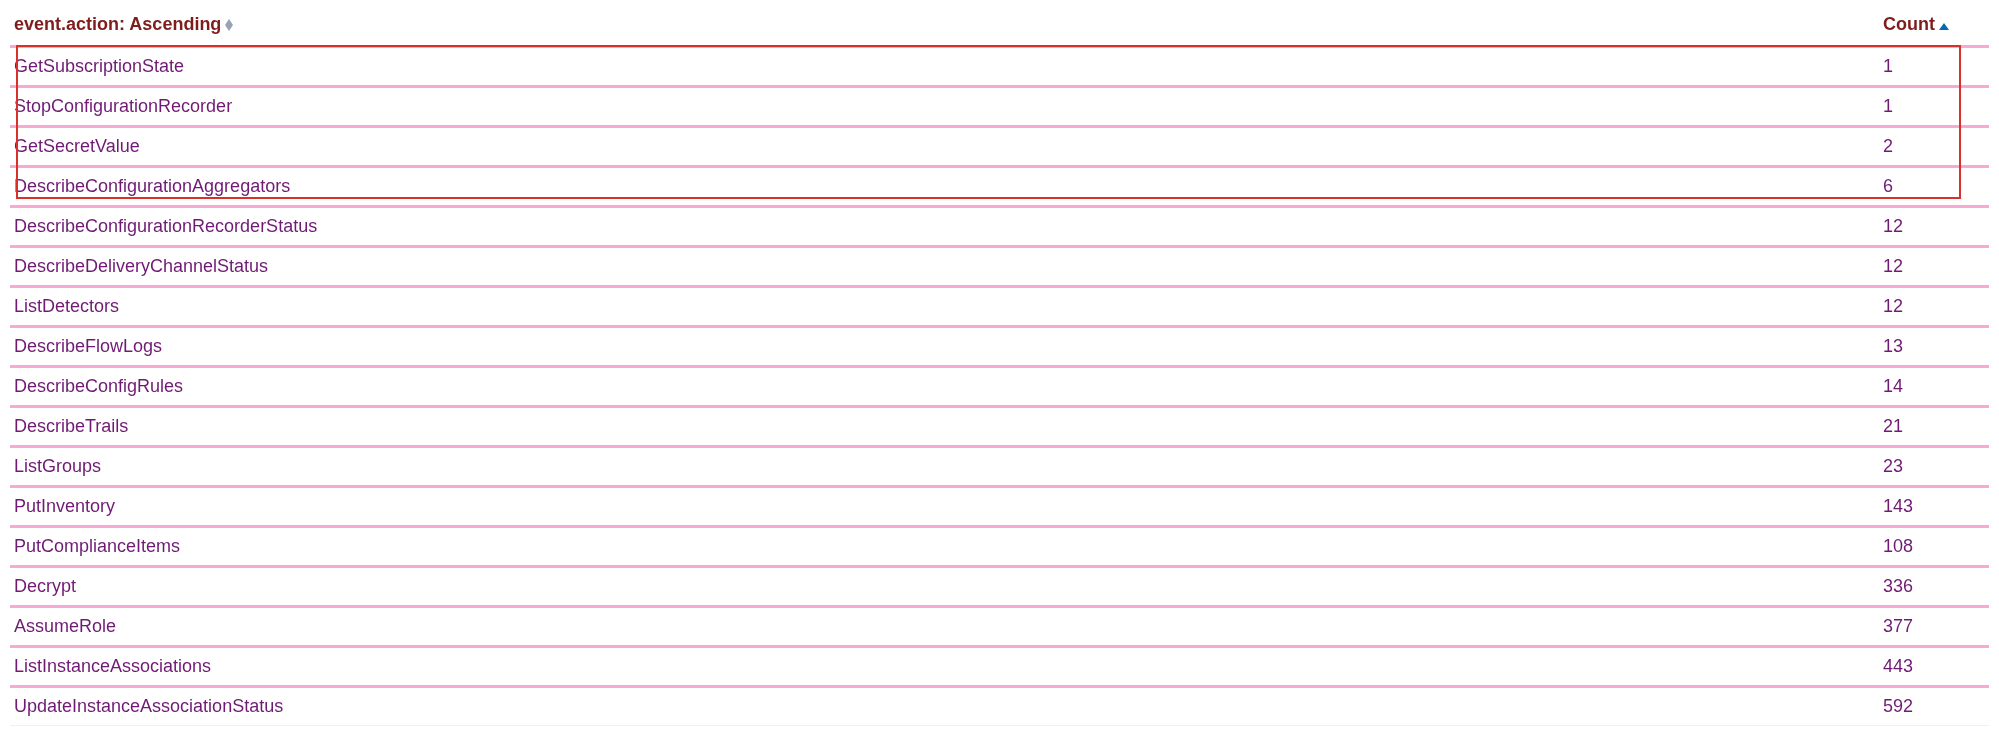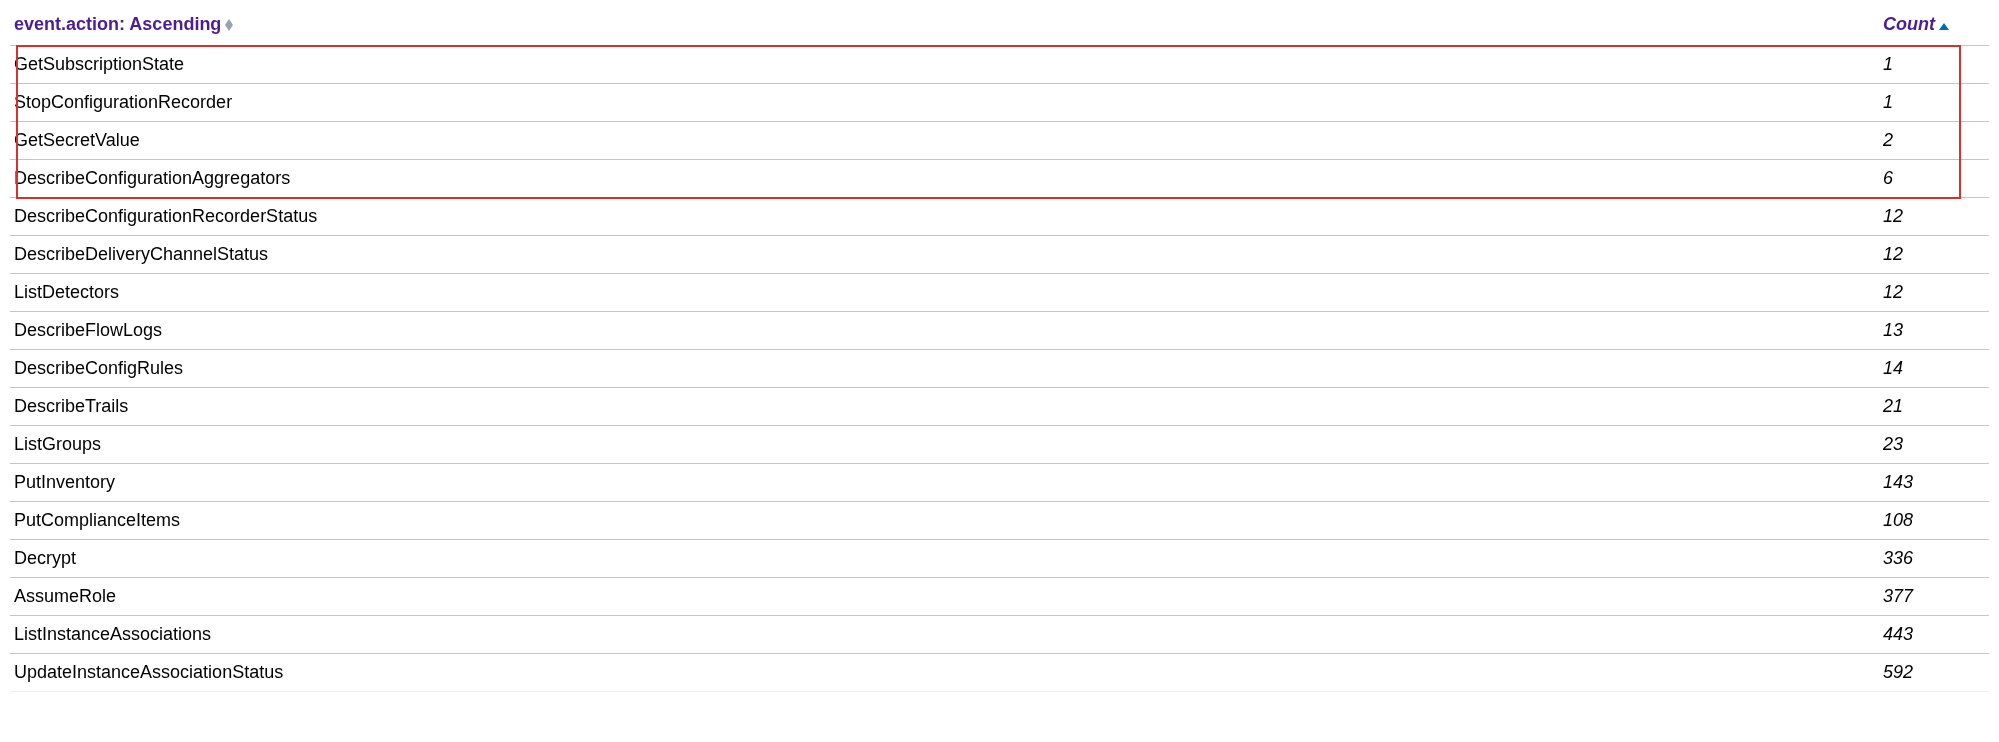--- a/index.html
+++ b/index.html
@@ -15,37 +15,37 @@
       padding: 8px 10px;
     }
     table {
       width: 100%;
       border-collapse: collapse;
     }
     thead th {
       font-weight: 700;
       text-align: left;
       padding: 6px 4px 10px 4px;
-      color: #4c1d95;
+      color: #7f1d1d;
       font-size: 18px;
     }
     thead th.count-col {
       text-align: left;
       width: 110px;
     }
     tbody td {
       padding: 8px 4px;
-      border-top: 1px solid #f9a8d4;
-      color: #000000;
+      border-top: 3px solid #f9a8d4;
+      color: #701a75;
     }
     tbody tr:last-child td {
       border-bottom: 1px solid #eef0f4;
     }
     .action-col { width: auto; }
-    .count-col { width: 110px; font-style: italic; }
+    .count-col { width: 110px; }
     .sort-icons {
       display: inline-flex;
       flex-direction: column;
       margin-left: 4px;
       vertical-align: middle;
       line-height: 6px;
     }
     .sort-icons svg { display: block; }
     .sort-active-up {
       display: inline-block;

